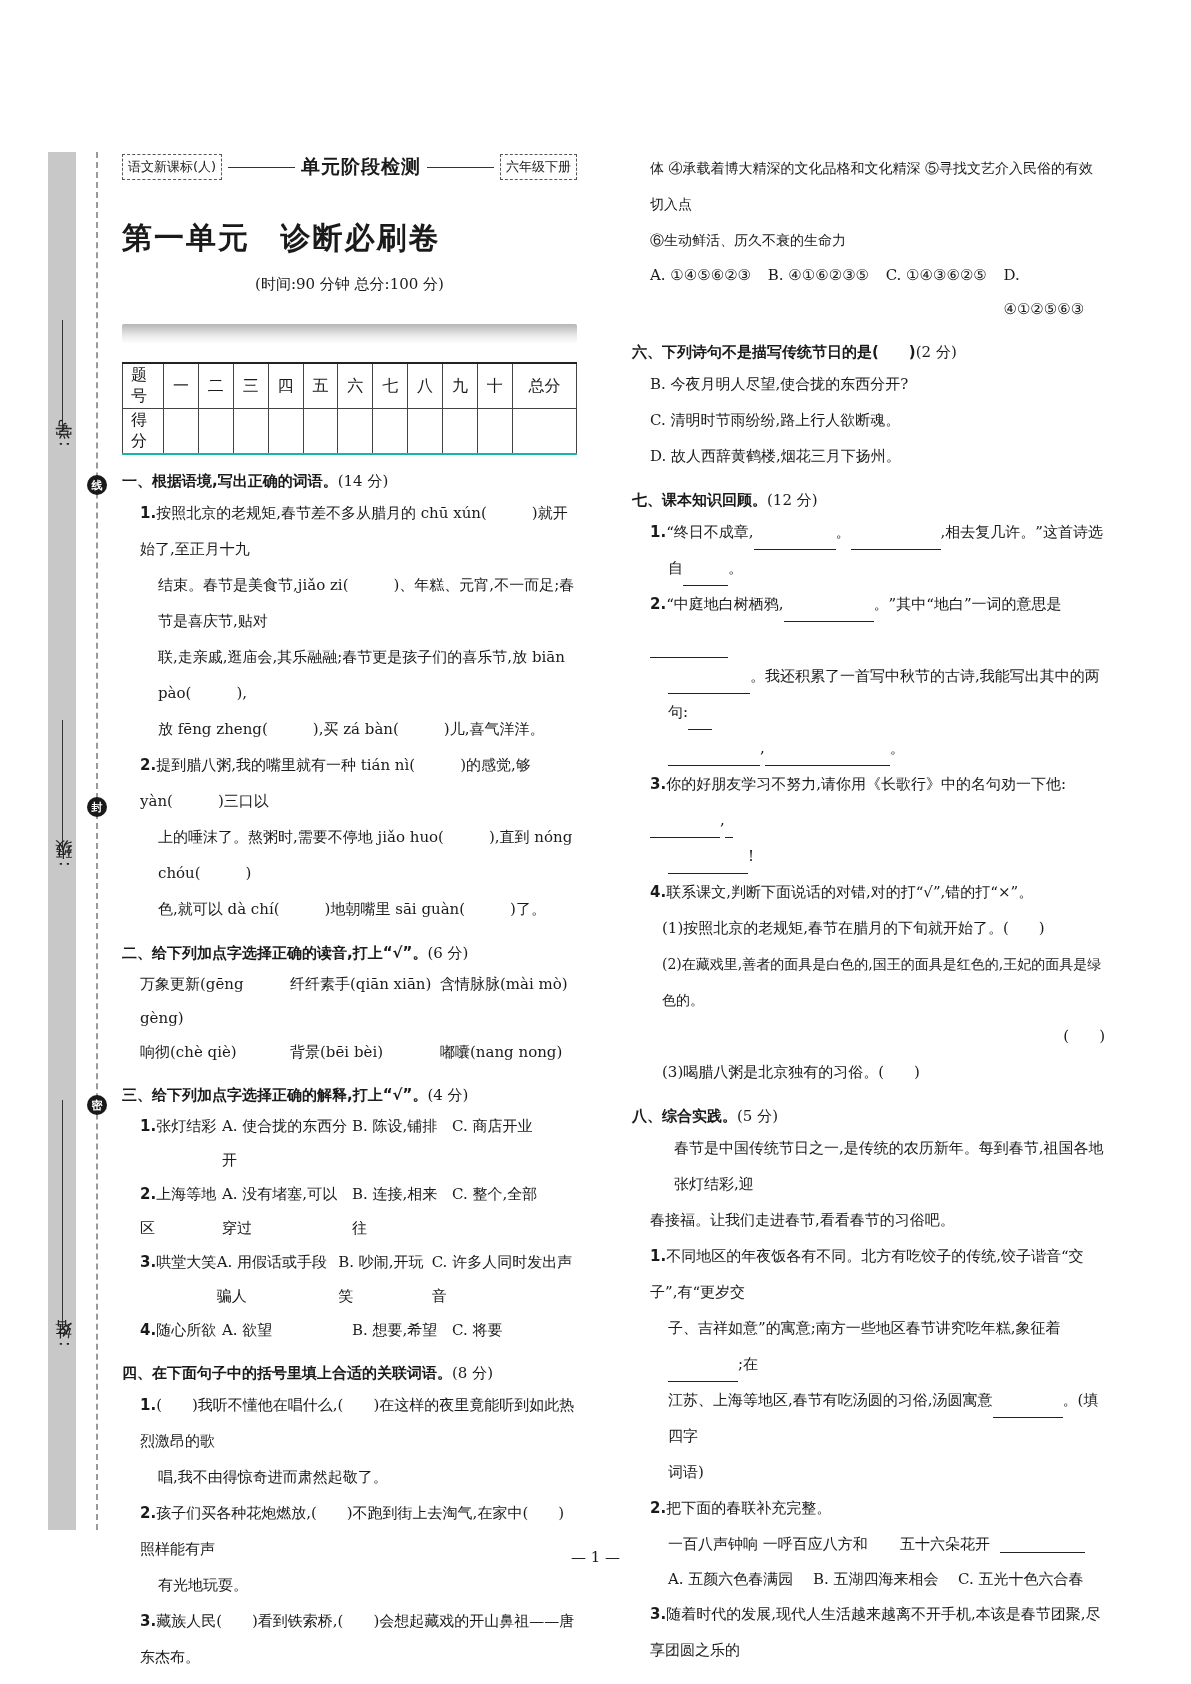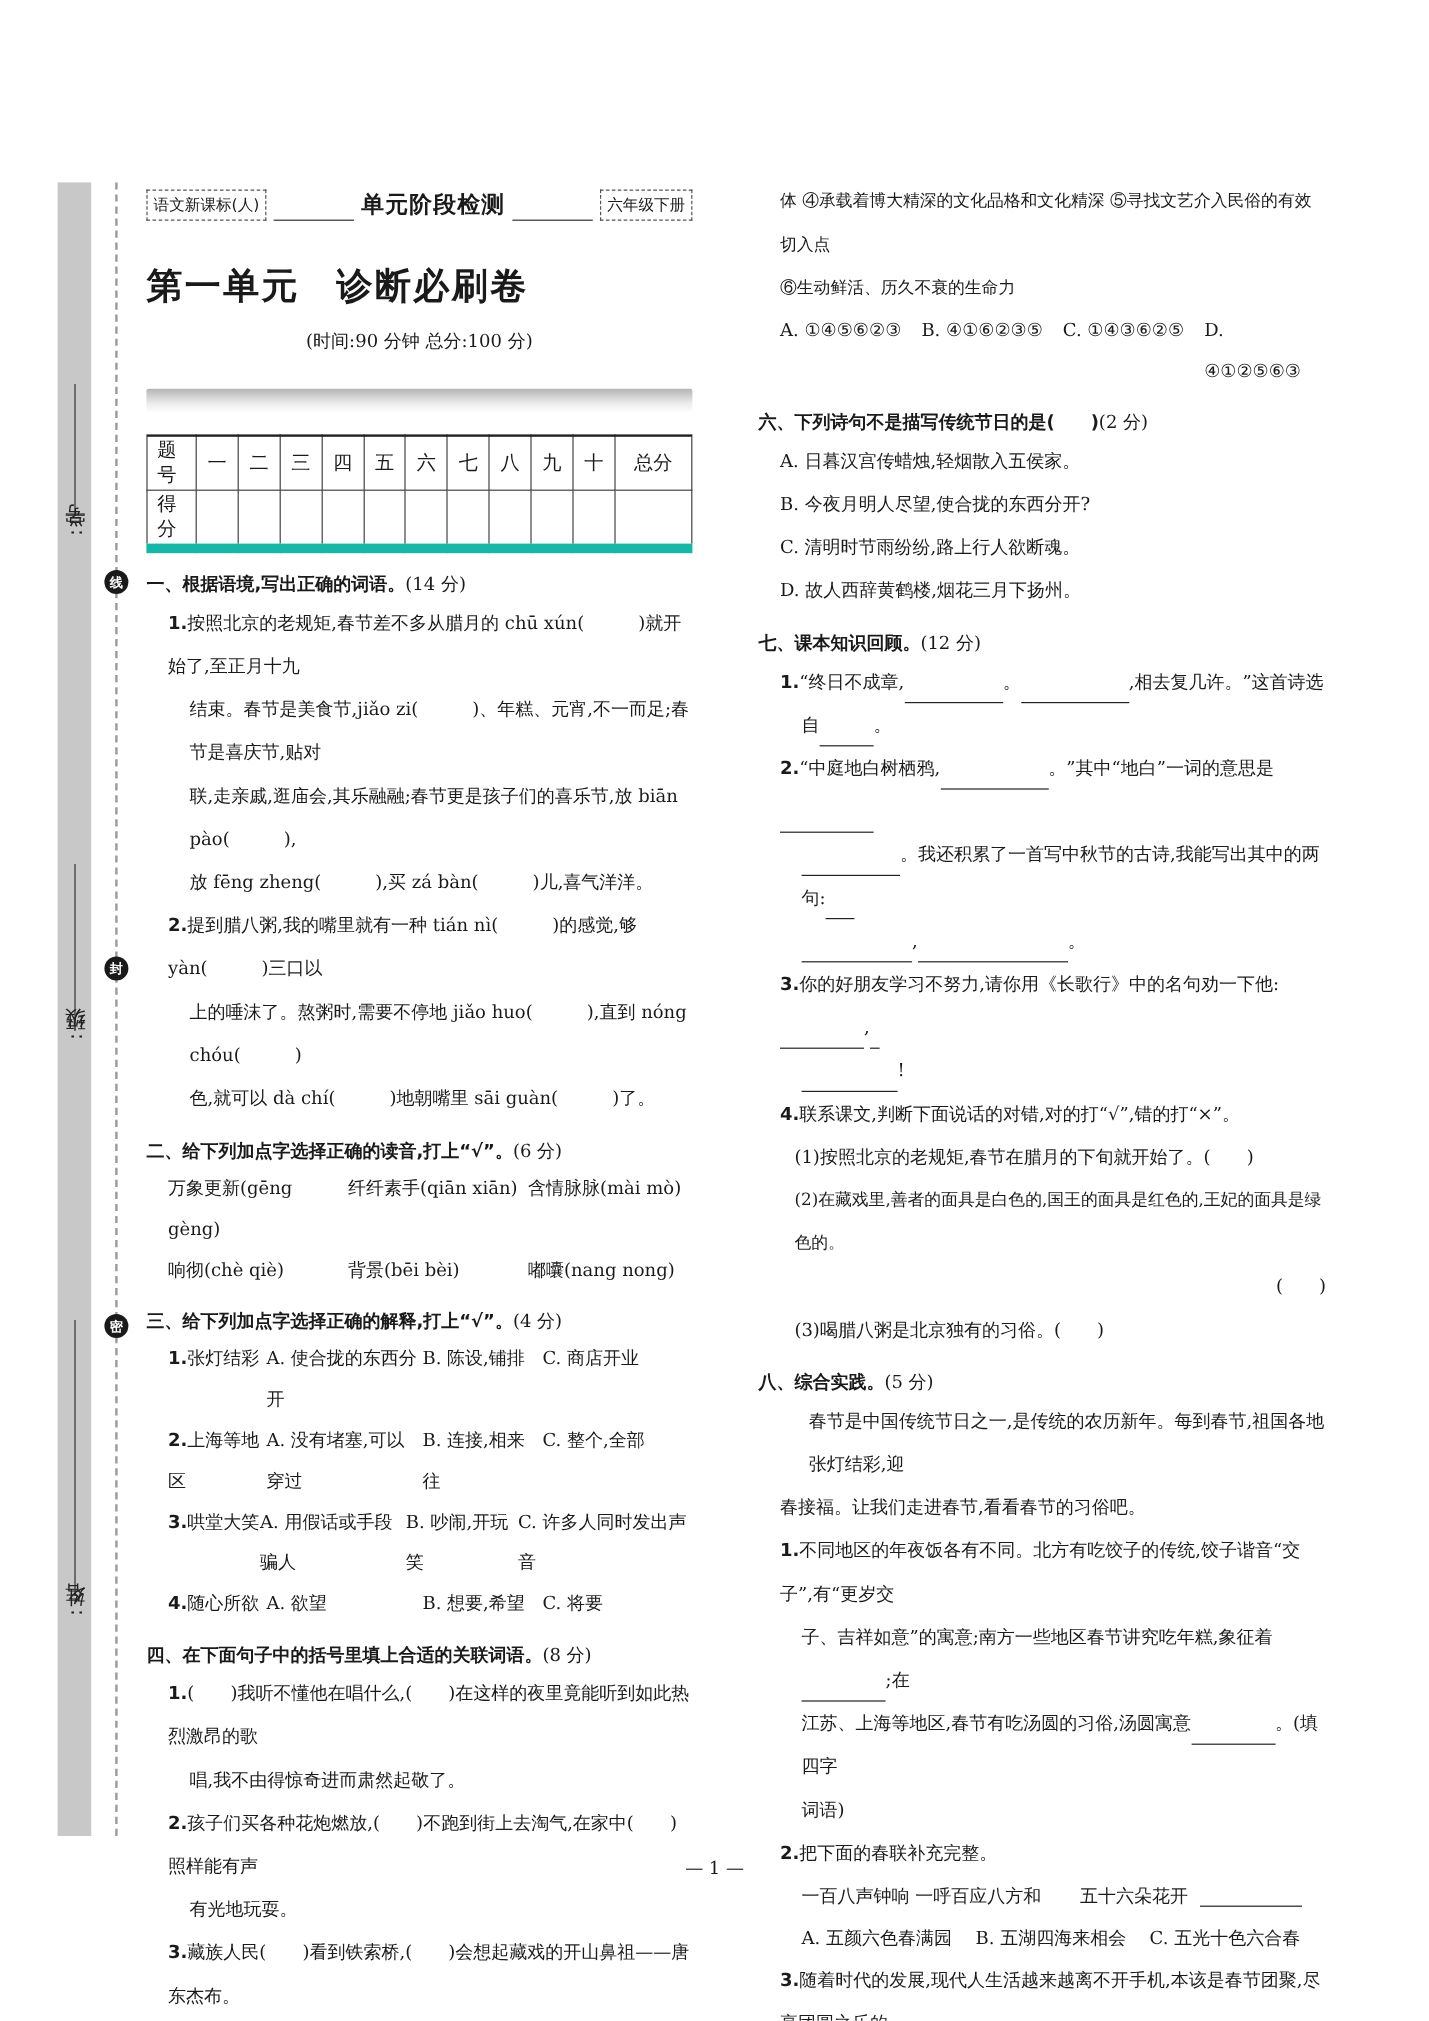--- a/index.html
+++ b/index.html
@@ -10,31 +10,31 @@
   .side-label { writing-mode: vertical-rl; transform: rotate(180deg); font-family: "DejaVu Sans", sans-serif; font-size: 17px; color: #222; letter-spacing: 3px; }
   .side-line { width: 1px; background: #333; margin-bottom: 8px; }
   .dash-line { position: absolute; left: 96px; top: 152px; height: 1378px; border-left: 2px dashed #9a9a9a; }
   .seal { position: absolute; left: 87px; width: 20px; height: 20px; border-radius: 50%; background: #1a1a1a; color: #fff;
           font-size: 11px; font-family: "DejaVu Sans", sans-serif; display: flex; align-items: center; justify-content: center; font-weight: bold; }
 
   .col { position: absolute; top: 150px; }
   .col-left { left: 122px; width: 455px; }
   .col-right { left: 650px; width: 455px; }
 
-  .hdr { display: flex; align-items: flex-end; height: 34px; }
+  .hdr { display: flex; align-items: center; height: 34px; }
   .hdr-box { border: 1px dashed #555; padding: 3px 5px; font-size: 13px; font-family: "DejaVu Sans", sans-serif; white-space: nowrap; }
   .hdr-line { flex: 1; height: 1px; background: #333; margin: 0 6px; }
   .hdr-title { font-family: "DejaVu Sans", sans-serif; font-weight: bold; font-size: 19px; letter-spacing: 1px; }
   .main-title { text-align: left; font-family: "DejaVu Sans", sans-serif; font-weight: bold; font-size: 30px; margin-top: 34px; letter-spacing: 2px; word-spacing: 18px; }
   .subtitle { text-align: center; font-size: 15px; margin-top: 16px; }
   .shade-bar { height: 20px; margin-top: 30px; background: linear-gradient(to bottom, #b5b5b5, #ebebeb 60%, #ffffff); border-radius: 2px; }
 
   table.score { border-collapse: collapse; width: 455px; margin-top: 18px; }
   table.score td { border: 1px solid #444; height: 34px; text-align: center; font-size: 16px; }
-  table.score { border-top: 2px solid #222; border-bottom: 8px solid #14b8a6; font-family: Liberation Mono, monospace; }
+  table.score { border-top: 2px solid #222; border-bottom: 2px solid #14b8a6; font-family: Liberation Mono, monospace; }
   table.score td.first { width: 38px; letter-spacing: 8px; }
 
   .sec { font-family: "DejaVu Sans", sans-serif; font-weight: bold; font-size: 15px; margin-top: 12px; line-height: 28px; }
   .sec .pts { font-weight: normal; font-family: "DejaVu Serif", serif; }
   .p { font-size: 15px; line-height: 36px; }
   .indent { padding-left: 18px; }
   .num { font-family: "DejaVu Sans", sans-serif; font-weight: bold; }
   .row3 { display: flex; font-size: 15px; line-height: 34px; padding-left: 18px; }
   .row3 > span { display: inline-block; }
   .blank { display: inline-block; border-bottom: 1px solid #222; height: 18px; vertical-align: bottom; }
@@ -183,21 +183,20 @@
   <div class="row3" style="padding-left:0">
     <span style="width:118px">A. ①④⑤⑥②③</span>
     <span style="width:118px">B. ④①⑥②③⑤</span>
     <span style="width:118px">C. ①④③⑥②⑤</span>
     <span>D. ④①②⑤⑥③</span>
   </div>
 
   <div class="sec" style="margin-left:-18px">
     <span>六、下列诗句不是描写传统节日的是(　　)</span><span class="pts">(2 分)</span>
   </div>
-  <div class="p">A. 日暮汉宫传蜡烛,轻烟散入五侯家。</div>
   <div class="p">B. 今夜月明人尽望,使合拢的东西分开?</div>
   <div class="p">C. 清明时节雨纷纷,路上行人欲断魂。</div>
   <div class="p">D. 故人西辞黄鹤楼,烟花三月下扬州。</div>
 
   <div class="sec" style="margin-left:-18px">
     <span>七、课本知识回顾。</span><span class="pts">(12 分)</span>
   </div>
   <div class="p">
     <span class="num">1.</span><span>“终日不成章,</span><span class="blank" style="width:82px"></span><span>。</span><span class="blank" style="width:90px"></span><span>,相去复几许。”这首诗选</span>
   </div>

